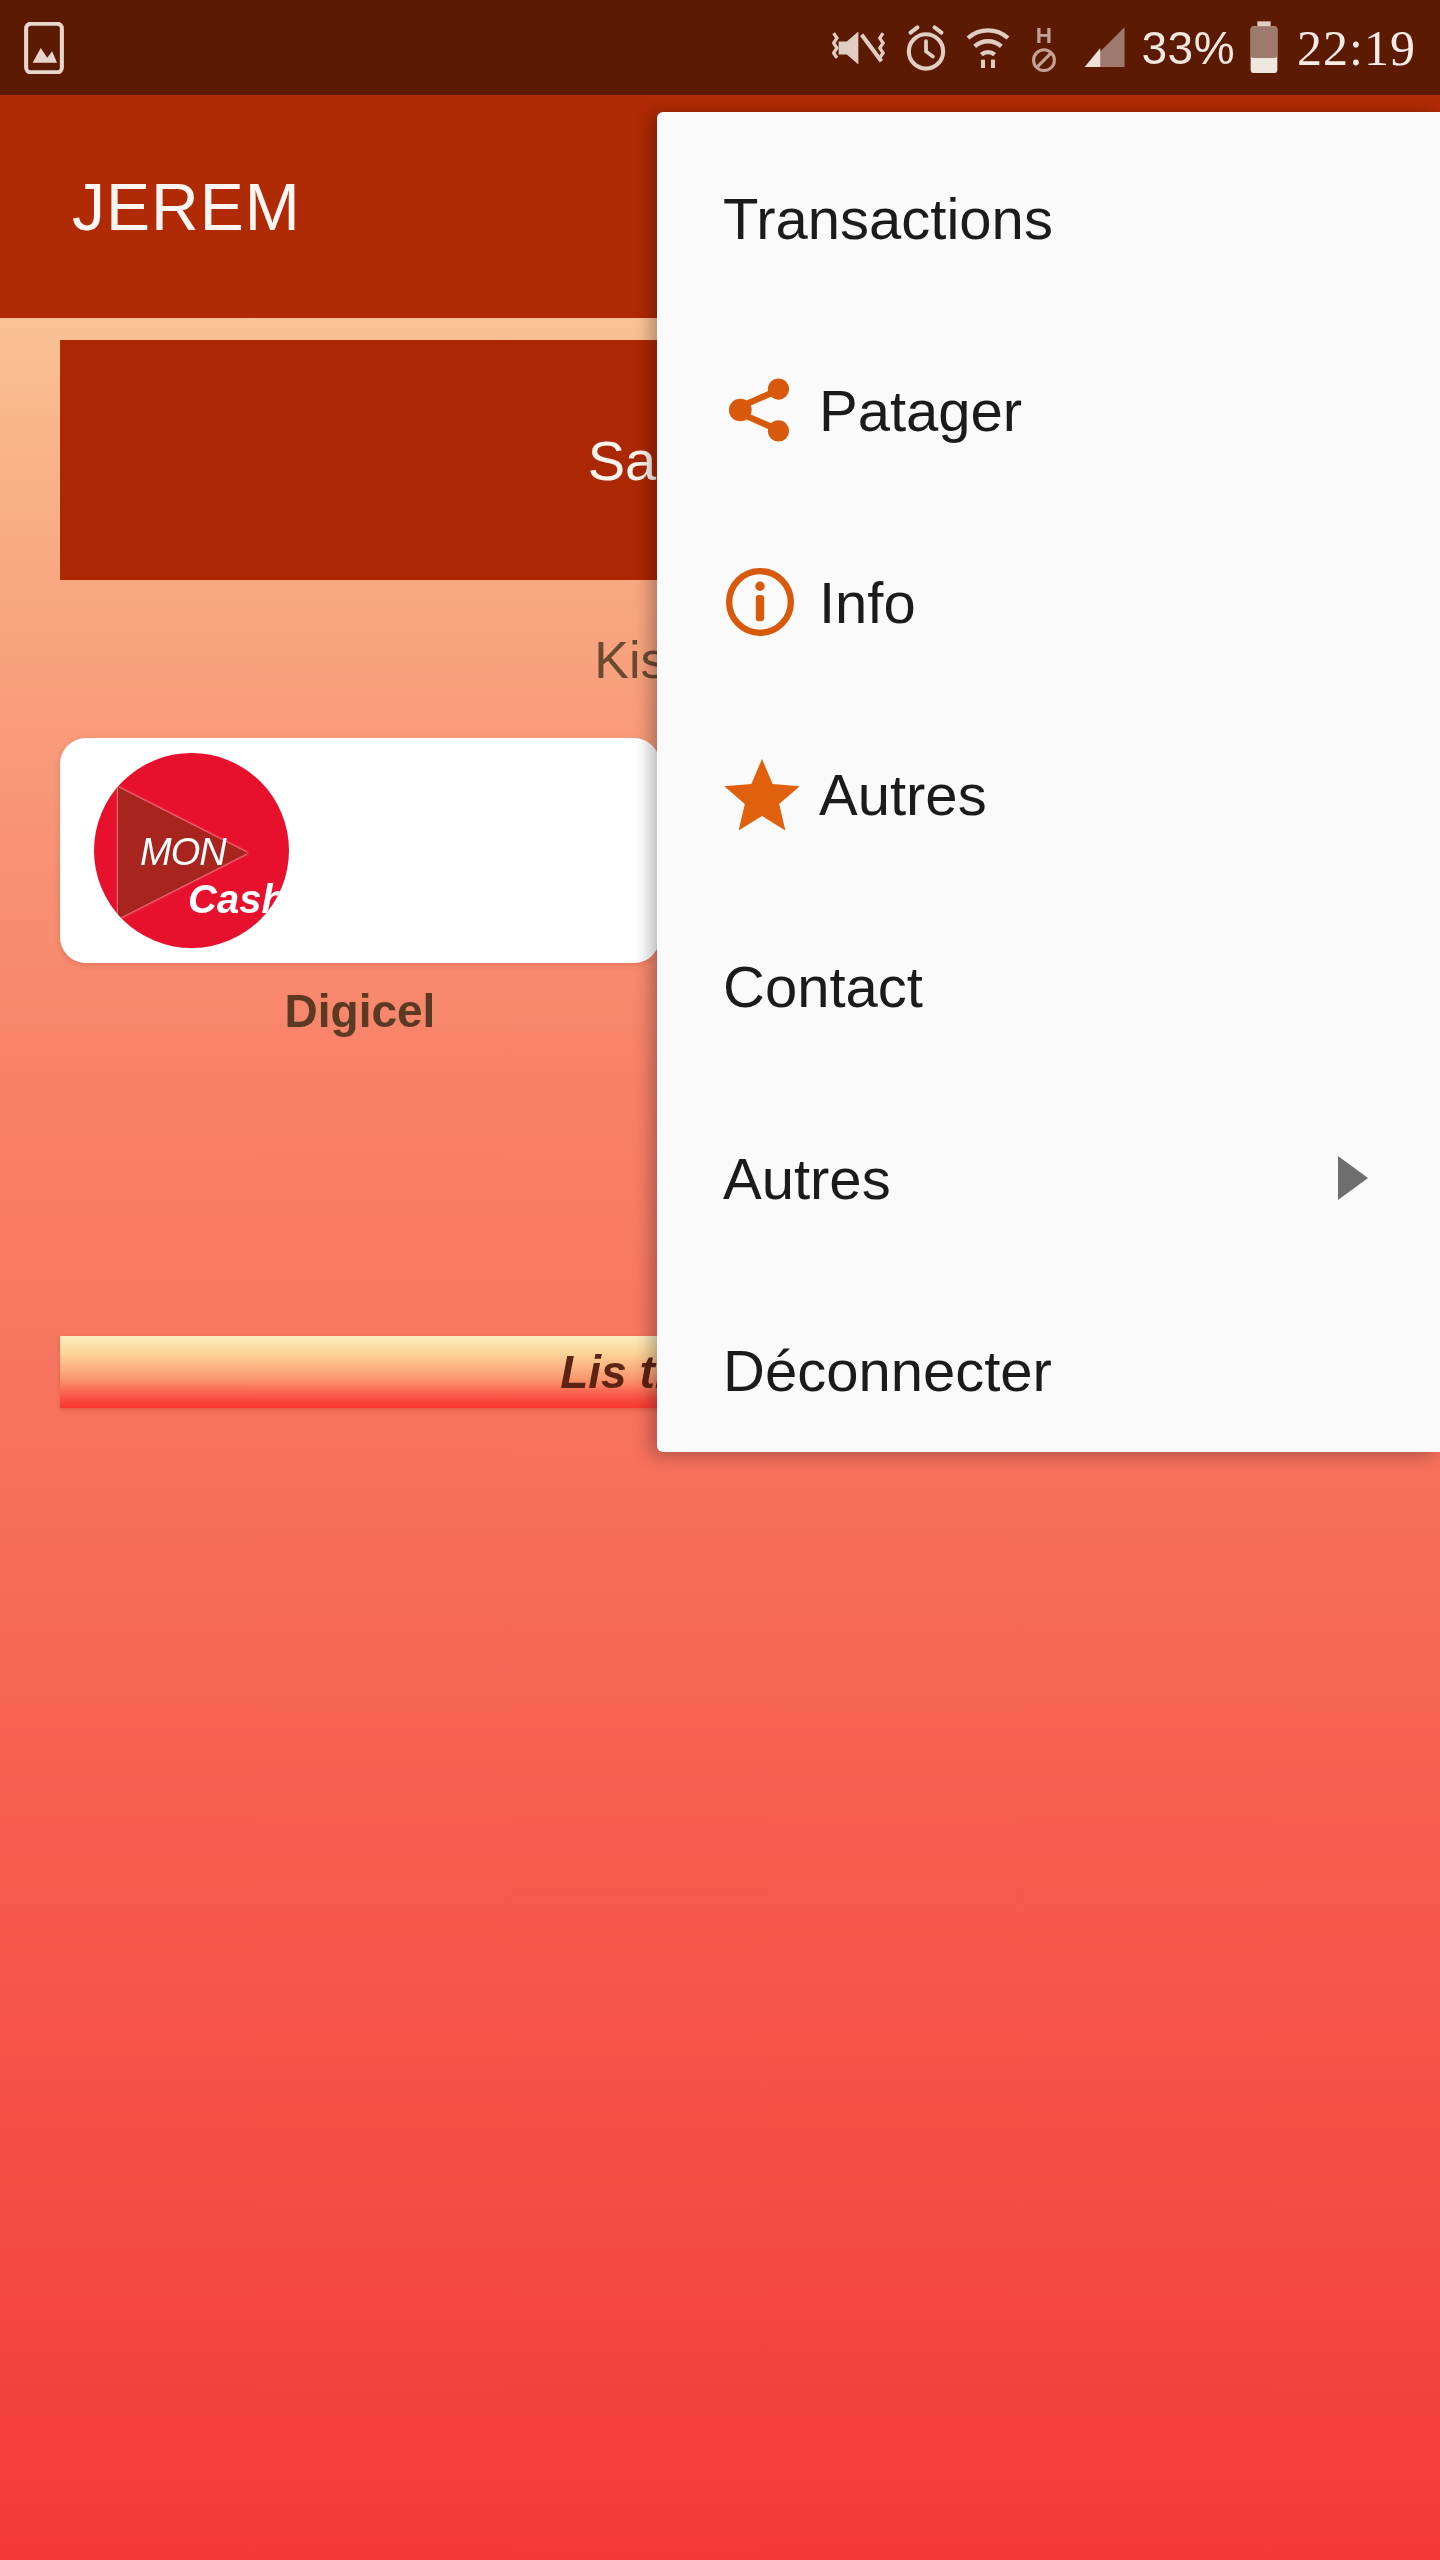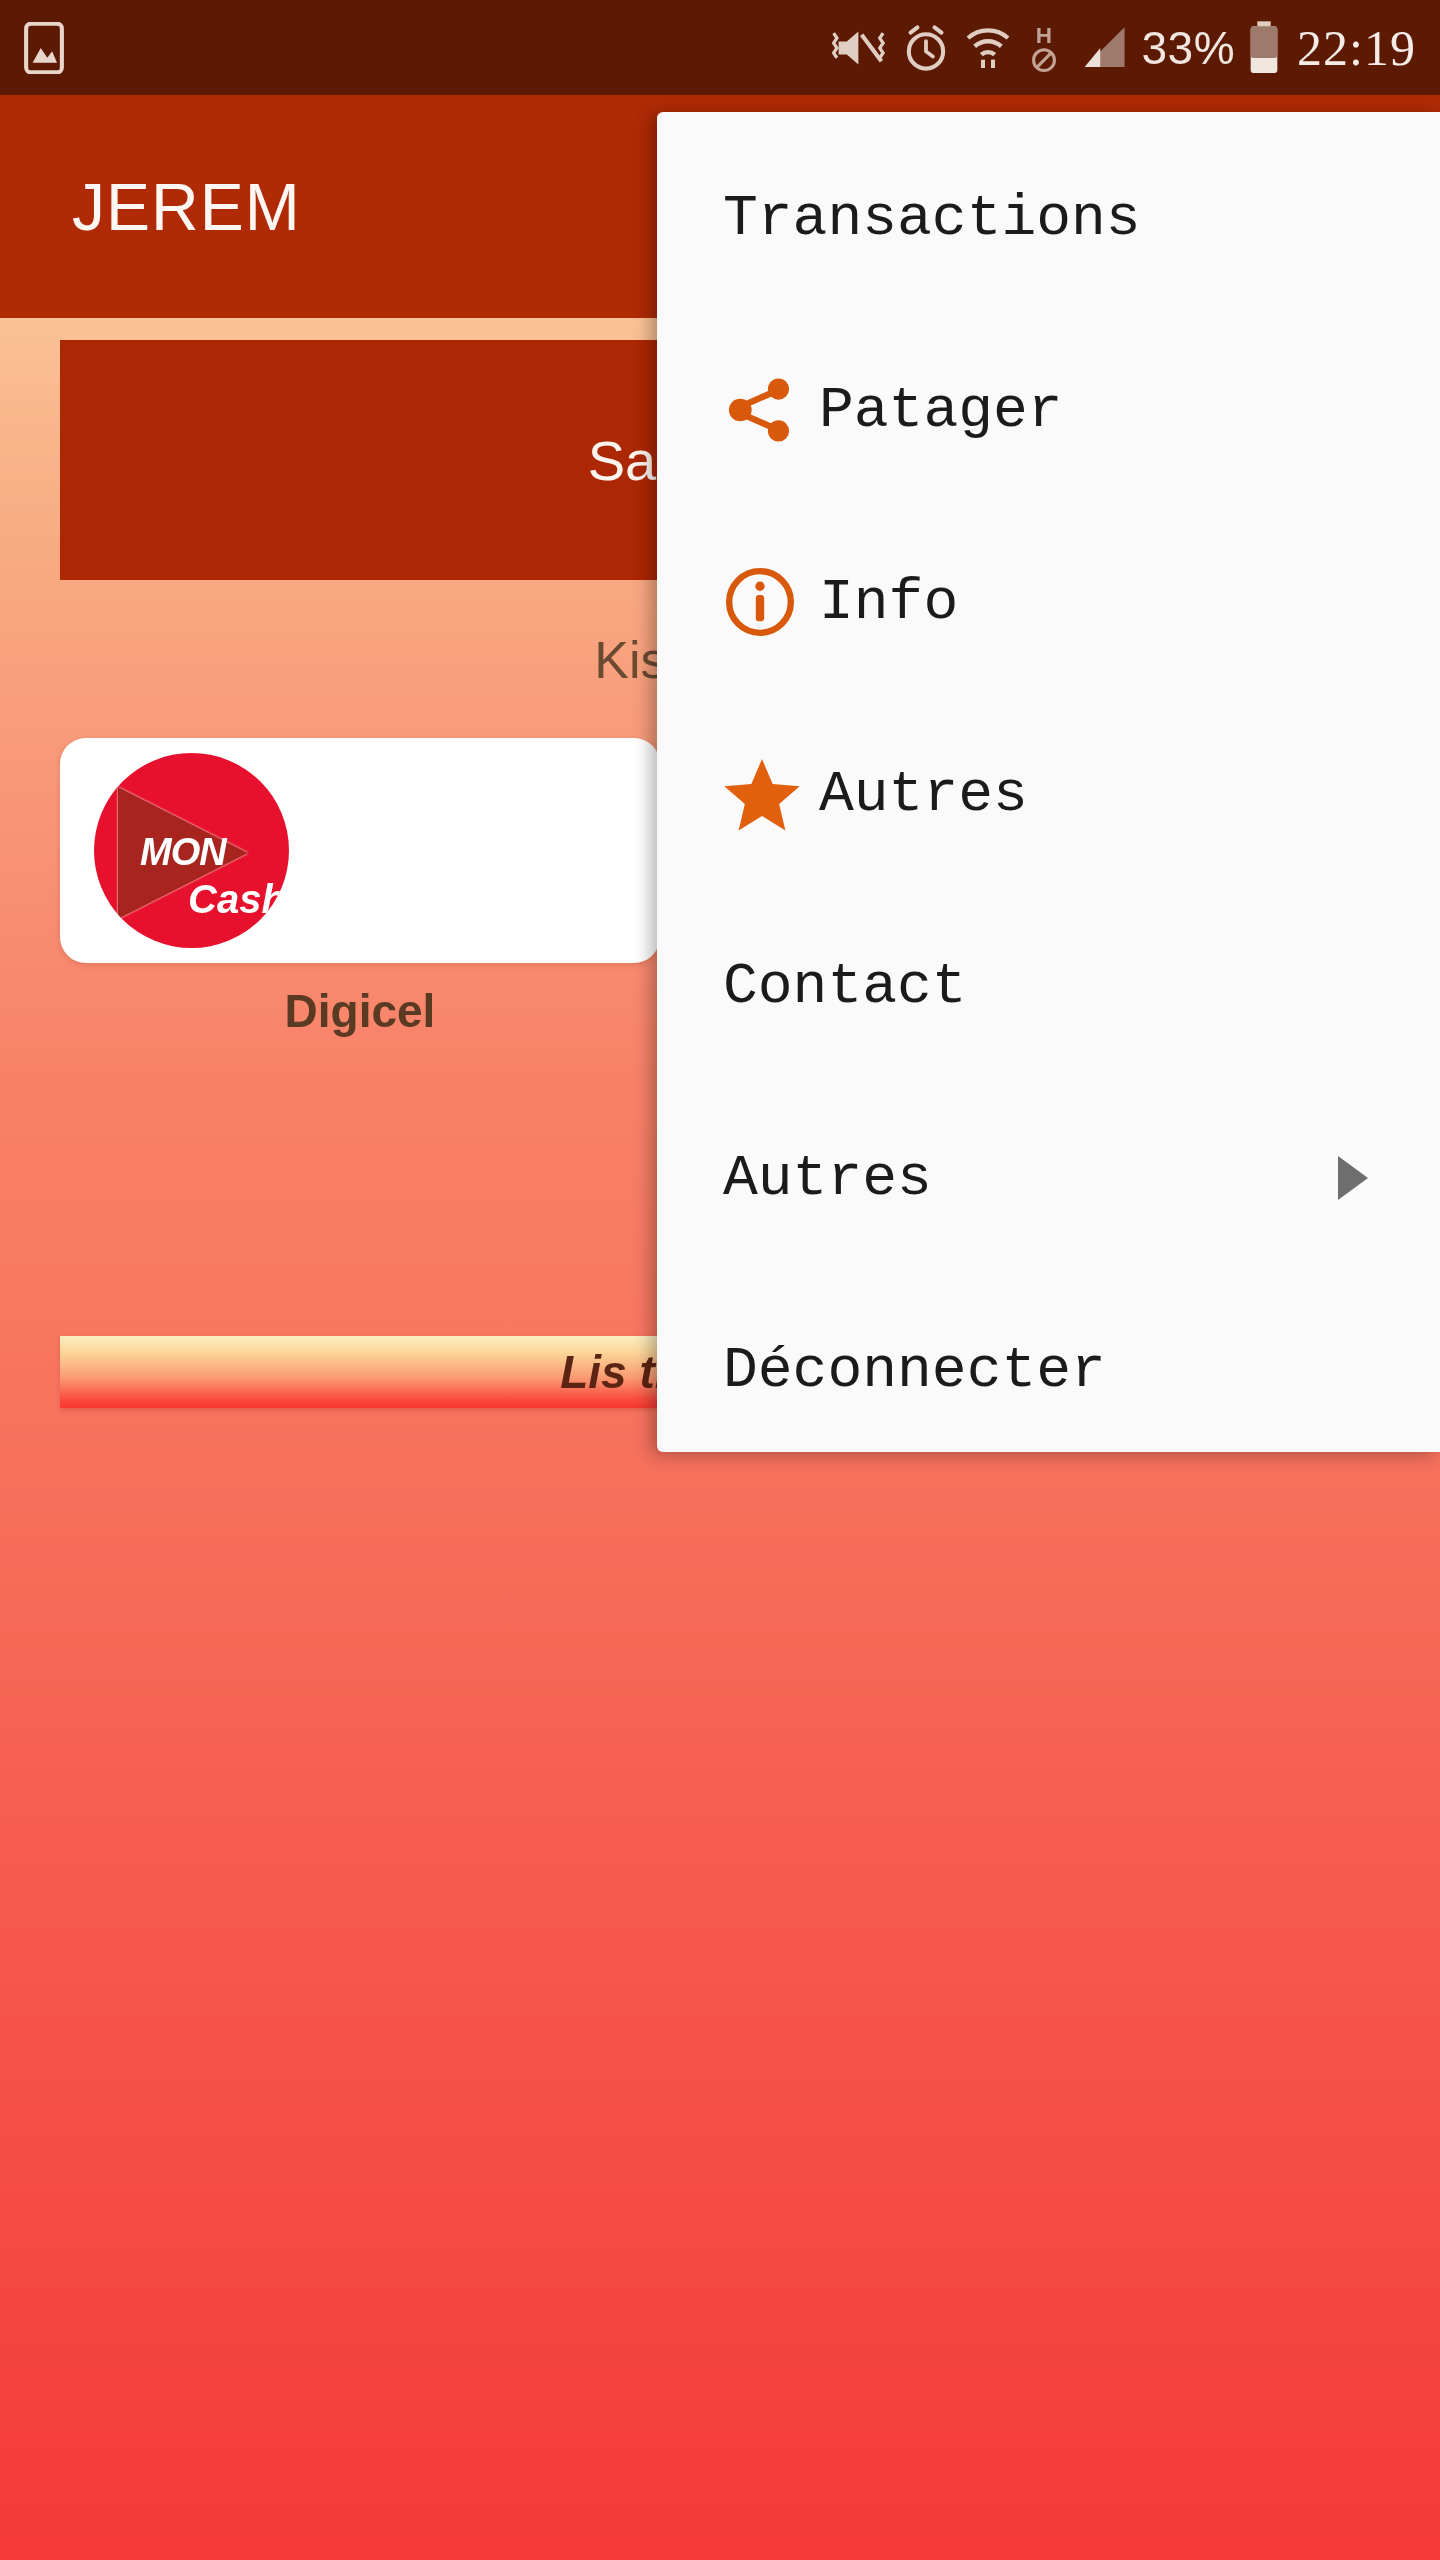--- a/index.html
+++ b/index.html
@@ -151,21 +151,21 @@
     border-top: 66px solid transparent;
     border-bottom: 66px solid transparent;
     border-left: 130px solid #a8241e;
     filter: drop-shadow(0 0 1px #ffffff);
   }
   .logo-mon {
     position: absolute;
     left: 46px; top: 78px;
     color: #ffffff;
     font-size: 38px;
-    font-weight: bold;
+    font-weight: normal;
     font-style: italic;
     letter-spacing: -1px;
   }
   .logo-cash {
     position: absolute;
     left: 86px; top: 124px;
     color: #ffffff;
     font-size: 40px;
     font-weight: bold;
     font-style: italic;
@@ -231,21 +231,20 @@
     box-shadow: -6px 3px 18px rgba(0,0,0,0.30);
     padding-top: 10px;
     z-index: 50;
   }
   .menu-item {
     height: 192px;
     display: flex;
     align-items: center;
     padding-left: 66px;
     padding-right: 72px;
-    font-family: Liberation Mono, monospace;
   }
   .menu-icon {
     width: 96px;
     flex: none;
     display: flex;
     align-items: center;
   }
   .menu-label {
     color: #1b1b1b;
     font-size: 58px;

